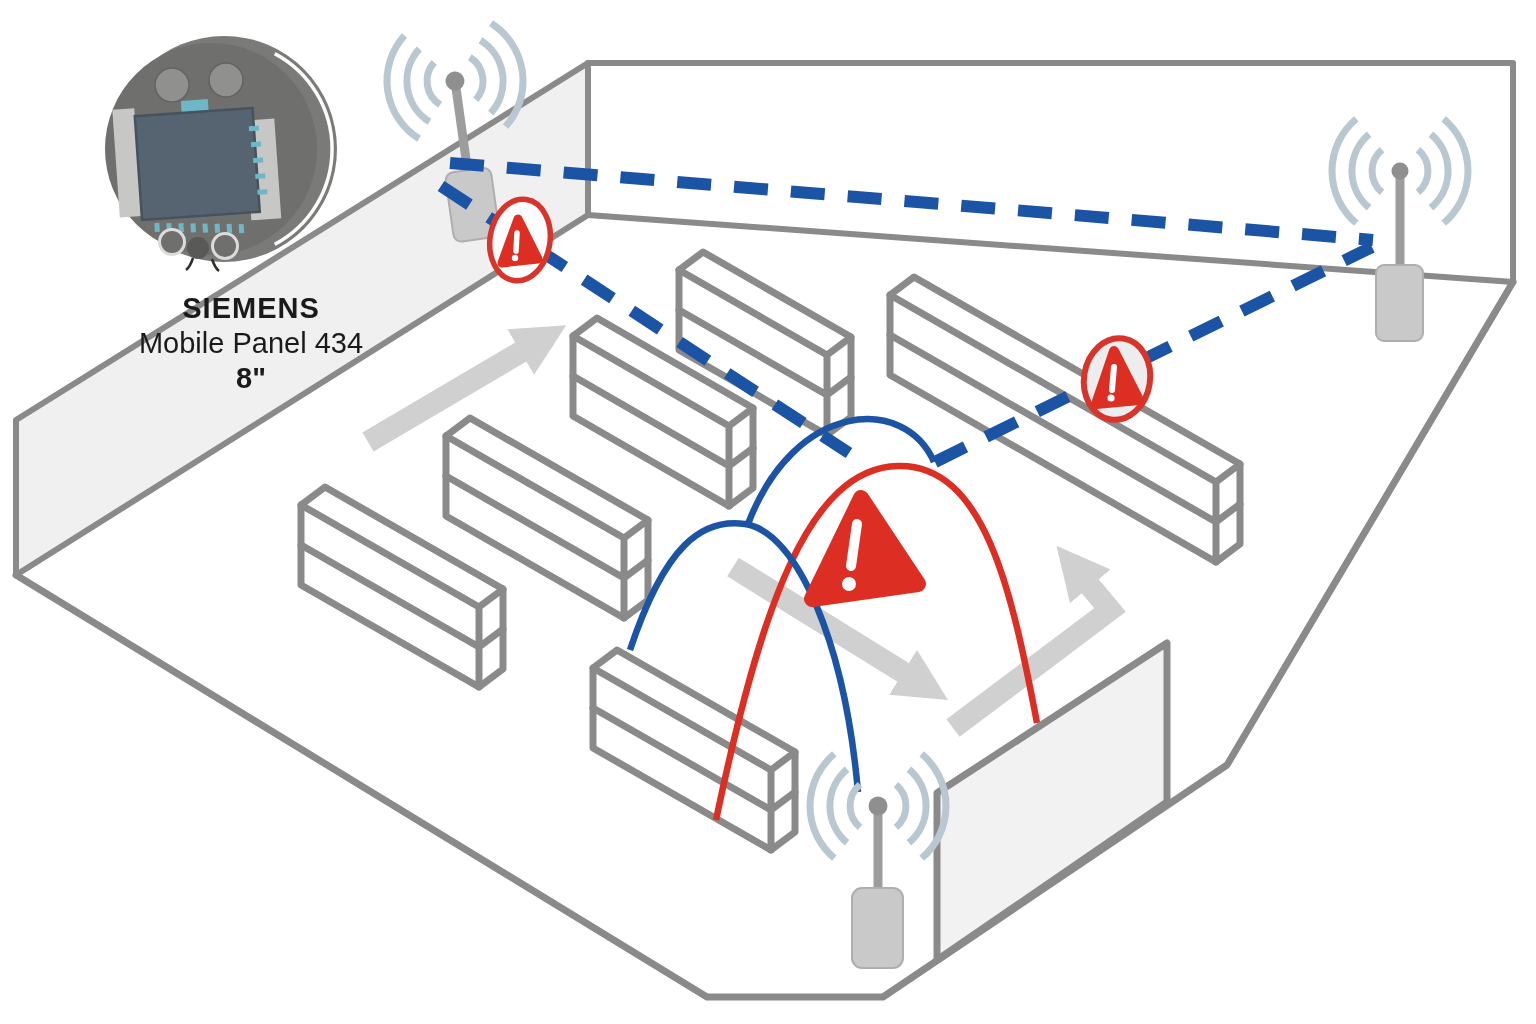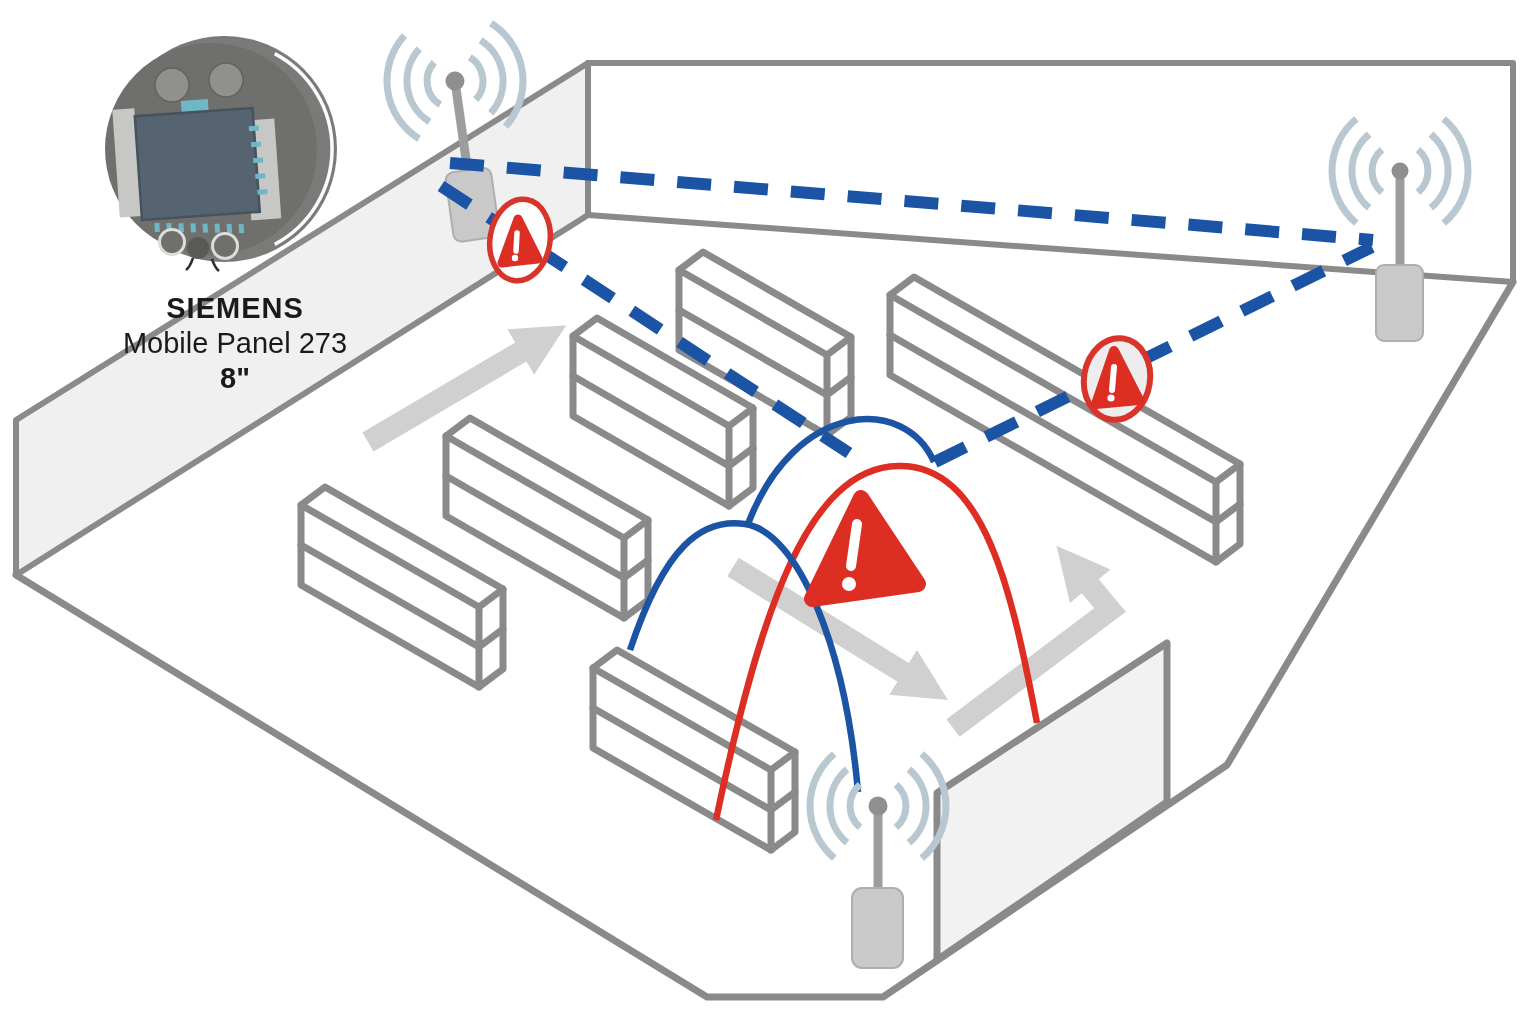--- a/index.html
+++ b/index.html
@@ -24,21 +24,21 @@
   .cell-blue{stroke:var(--c-blue);stroke-width:6.5;fill:none;}
   .cell-red{stroke:var(--c-red);stroke-width:6.5;fill:none;}
   .signal{stroke:var(--c-signal);stroke-width:7;fill:none;}
   .mast{fill:var(--c-mast);}
   .ant-body{fill:var(--c-antbody);stroke:var(--c-antedge);stroke-width:2;}
   .ball{fill:#8f8f8f;}
   .warn-ring{stroke:var(--c-warnred);}
   .warn-tri{fill:var(--c-red);stroke:var(--c-red);stroke-linejoin:round;}
   .warn-bar{stroke:#ffffff;stroke-linecap:round;fill:none;}
   .warn-dot{fill:#ffffff;}
-  .label-block{position:absolute;left:70px;top:291px;width:330px;text-align:center;
+  .label-block{position:absolute;left:86px;top:291px;width:330px;text-align:center;
                color:var(--c-text);font-size:29px;line-height:35px;}
   .label-brand{font-weight:bold;letter-spacing:1px;}
   .label-size{font-weight:bold;}
 </style>
 </head>
 <body>
 
 <svg width="1536" height="1024" viewBox="0 0 1536 1024">
   <defs>
     <marker id="ah" viewBox="0 0 10 10" refX="6" refY="5" markerWidth="2.4" markerHeight="2.4" orient="auto-start-reverse" markerUnits="strokeWidth">
@@ -176,15 +176,15 @@
     </g>
     <circle cx="172" cy="242" r="12.5" fill="var(--c-device)" stroke="#dcdcda" stroke-width="3"></circle>
     <circle cx="225" cy="246" r="12.5" fill="var(--c-device)" stroke="#dcdcda" stroke-width="3"></circle>
     <circle cx="198" cy="248" r="11" fill="#595957"></circle>
     <path d="M193,258 q-3,9 -7,12 M212,259 q3,9 7,12" stroke="#2e2e2c" stroke-width="2.5" fill="none"></path>
   </g>
 </svg>
 
 <div class="label-block">
   <div class="label-brand">SIEMENS</div>
-  <div class="label-model">Mobile Panel 273</div>
+  <div class="label-model">Mobile Panel 434</div>
   <div class="label-size">8"</div>
 </div>
 
 </body></html>

